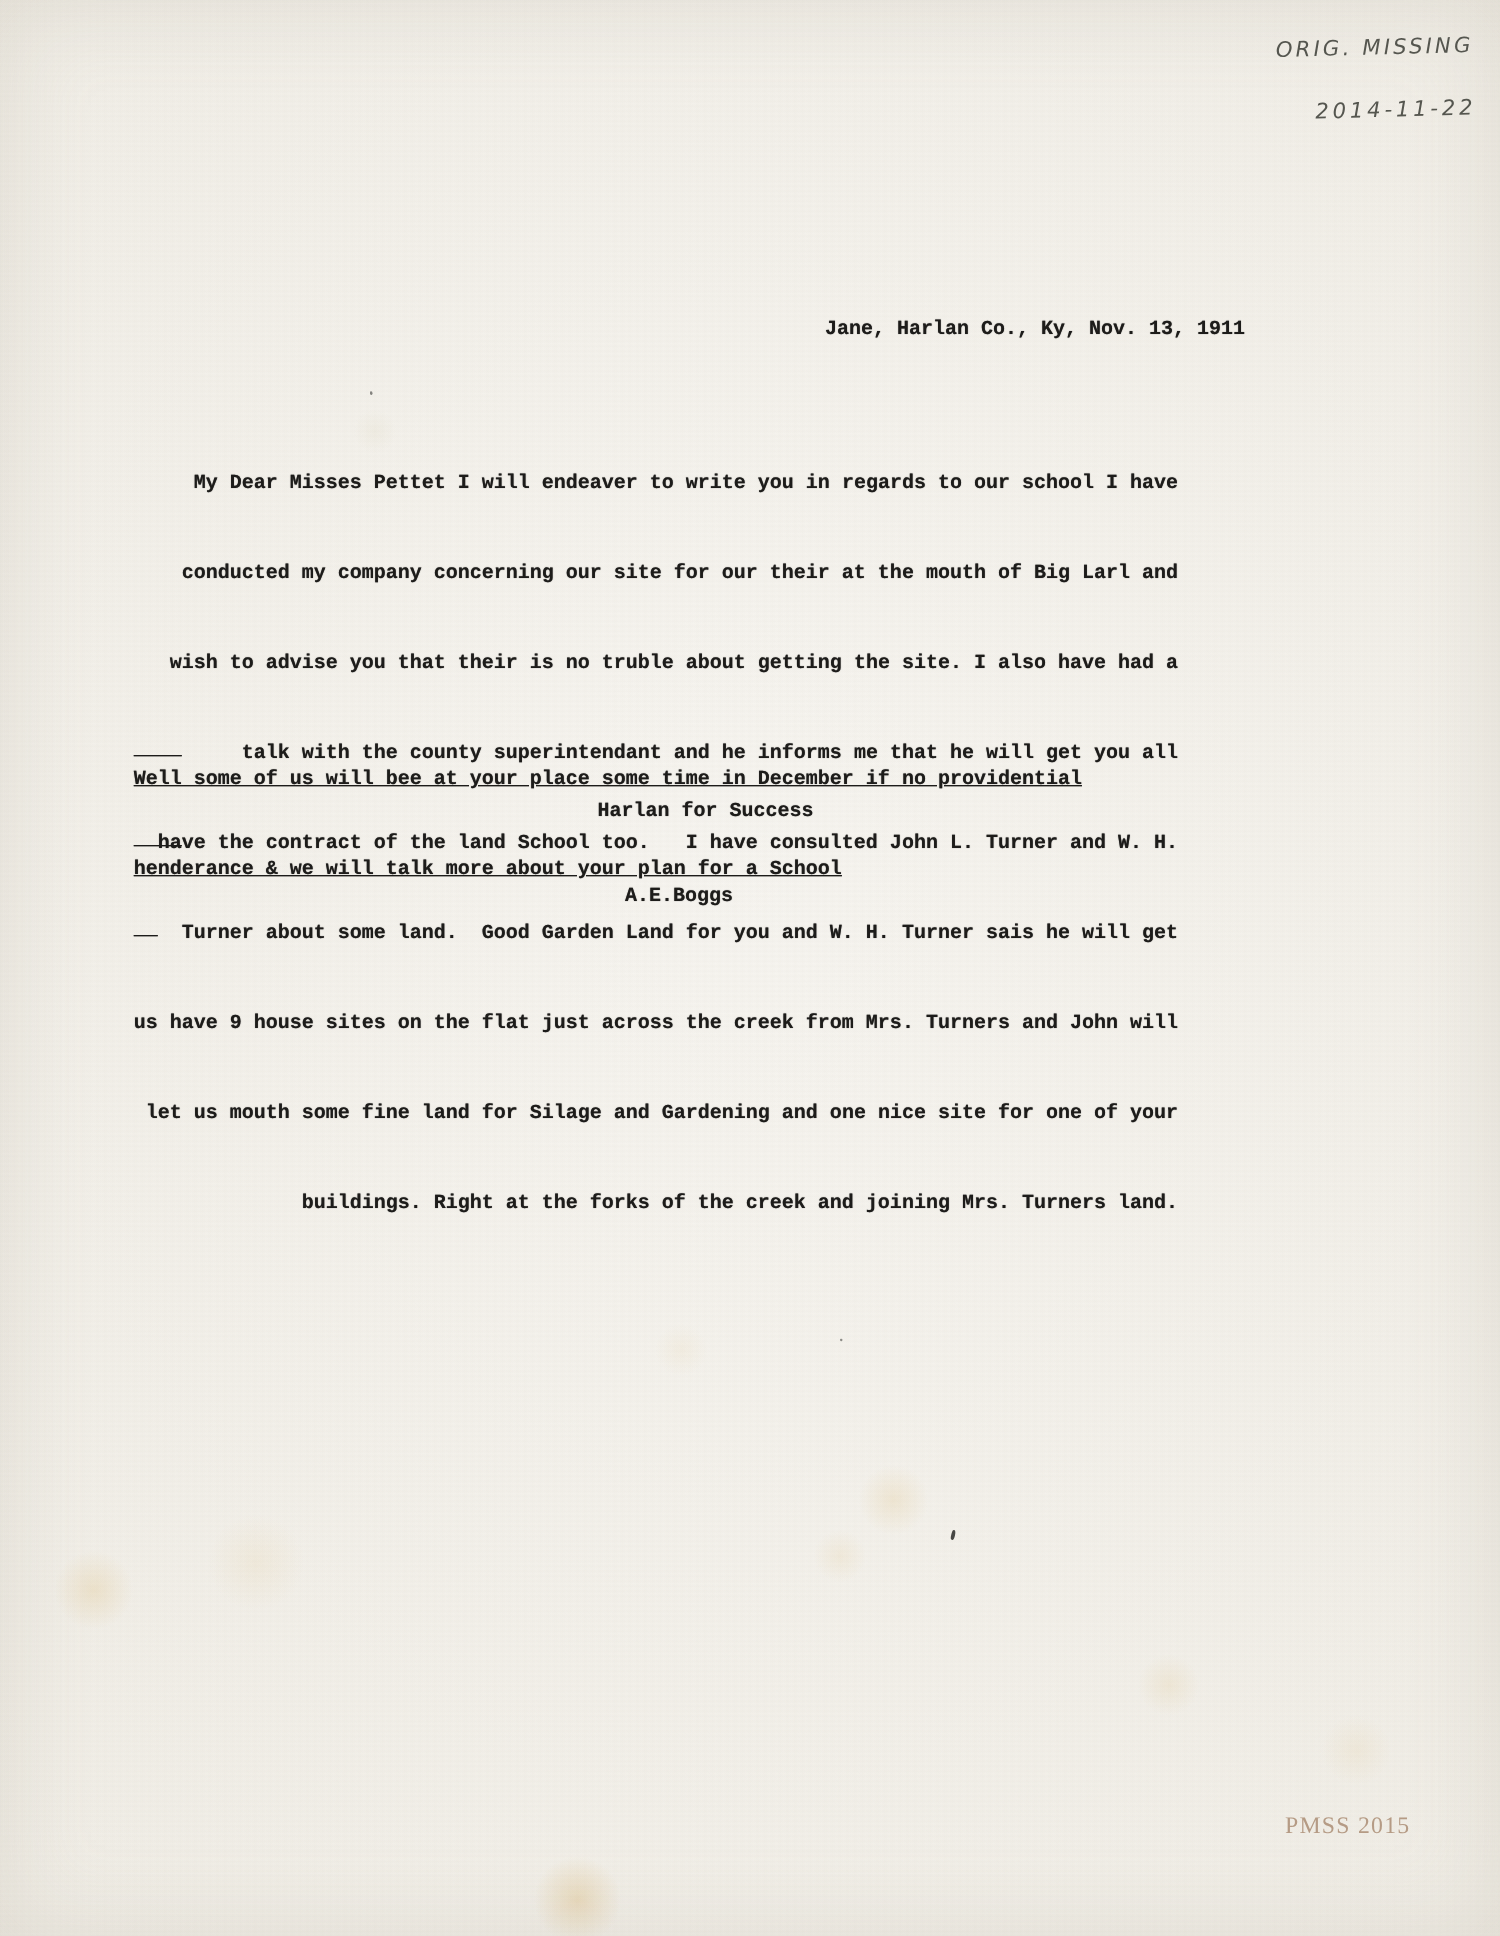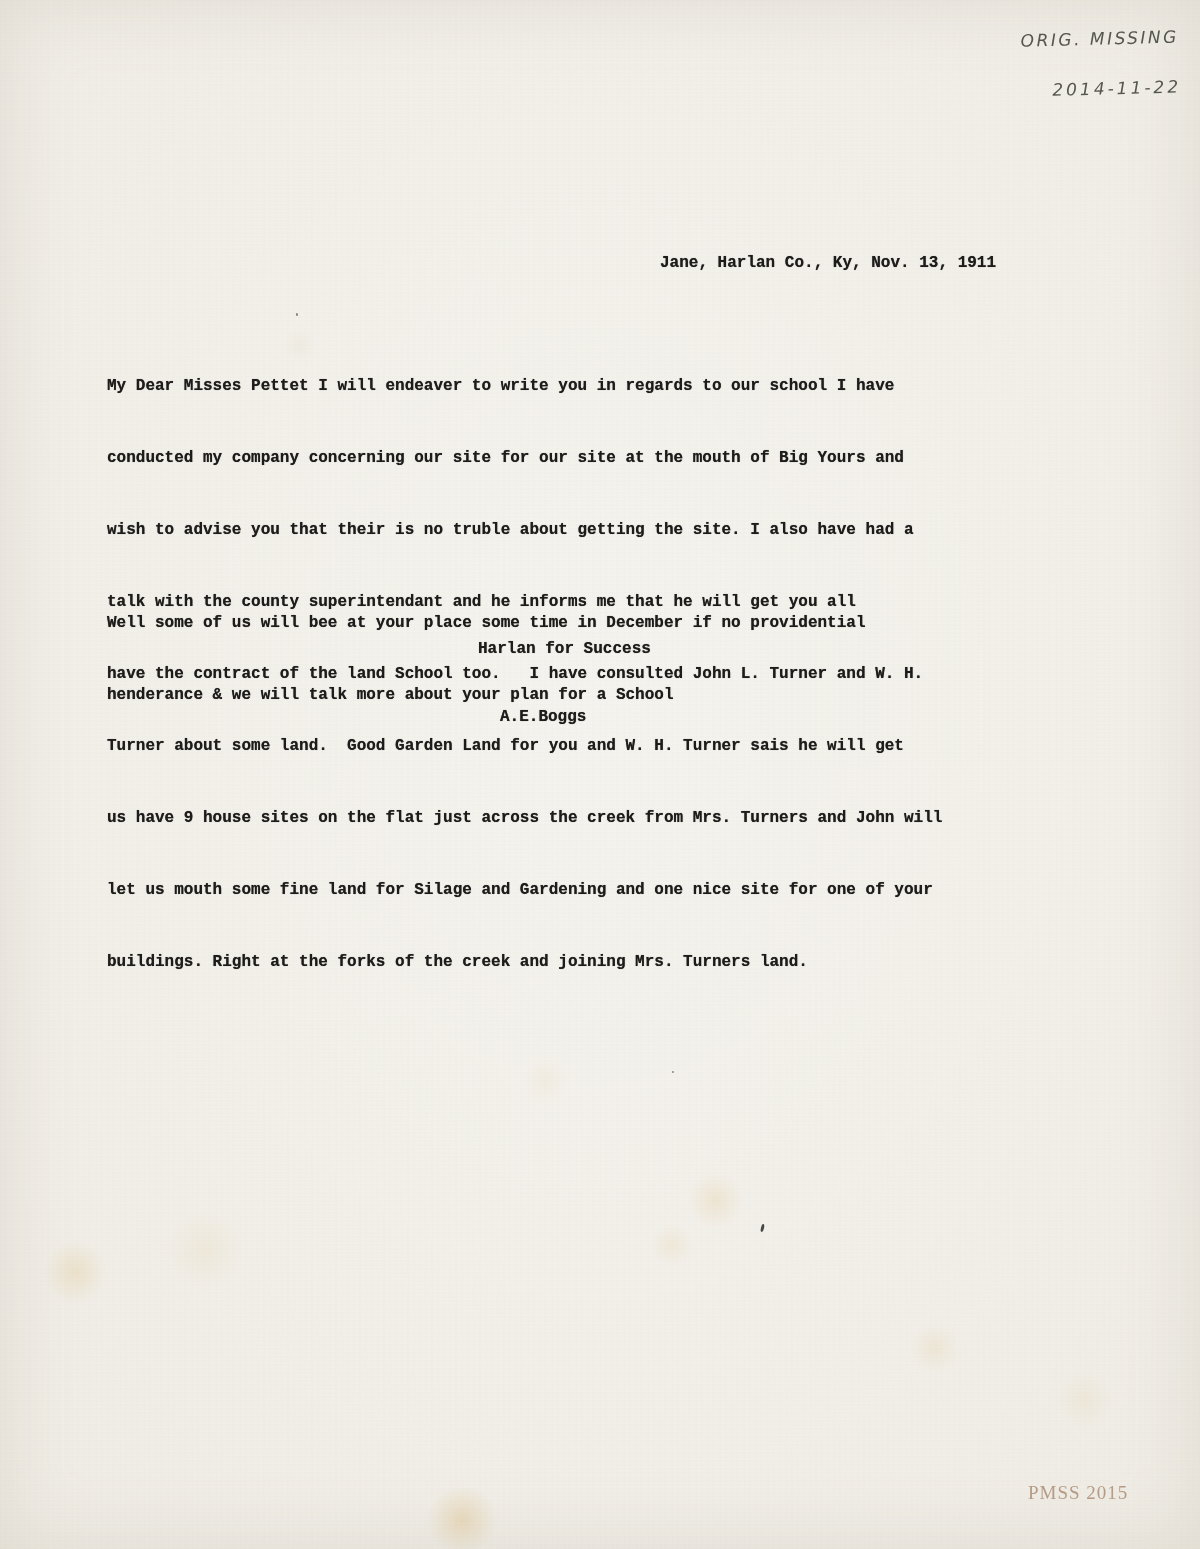--- a/index.html
+++ b/index.html
@@ -37,22 +37,22 @@
     position: absolute;
     font-size: 16px;
     line-height: 24px;
     font-weight: bold;
     color: #1d1c1a;
     white-space: pre;
     letter-spacing: 0px;
     text-shadow: 0 0 0.7px rgba(20,20,20,0.75);
   }
   .dateline { top: 251px; left: 660px; }
-  .para1    { top: 326px; left: 107px; }
-  .para2    { top: 563px; left: 107px; }
+  .para1    { top: 326px; left: 107px; text-align: right; }
+  .para2    { top: 563px; left: 107px; text-decoration: underline; }
   .closing  { top: 637px; left: 478px; }
   .signature{ top: 685px; left: 500px; margin-top: 20px; }
   .handnote {
     position: absolute;
     top: 2px;
     left: 990px;
     color: #55564f;
     font-family: "DejaVu Sans", sans-serif;
     font-style: italic;
     font-size: 17px;
@@ -67,21 +67,20 @@
     letter-spacing: 3px;
   }
   .watermark {
     position: absolute;
     top: 1450px;
     left: 1028px;
     font-family: "Liberation Serif", "DejaVu Serif", serif;
     font-size: 19px;
     letter-spacing: 1px;
     color: #b59b85;
-    margin-top: 32px;
   }
   .speck {
     position: absolute;
     background: #2a2a28;
     border-radius: 40% 60% 50% 50%;
   }
   .speck-1 { top: 1224px; left: 761px; width: 3px; height: 8px; transform: rotate(14deg); opacity: 0.85; }
   .speck-2 { top: 1071px; left: 672px; width: 2px; height: 2px; opacity: 0.5; }
   .speck-3 { top: 313px;  left: 296px; width: 2px; height: 3px; opacity: 0.55; }
 </style>
@@ -92,21 +91,21 @@
 
   <div class="handnote">
     <span>ORIG. MISSING</span>
     <span class="note-line2">2014-11-22</span>
   </div>
 
   <div class="type dateline">Jane, Harlan Co., Ky, Nov. 13, 1911</div>
 
   <div class="type para1">
     <div>My Dear Misses Pettet I will endeaver to write you in regards to our school I have</div>
-    <div>conducted my company concerning our site for our site at the mouth of Big Yours and</div>
+    <div>conducted my company concerning our site for our their at the mouth of Big Larl and</div>
     <div>wish to advise you that their is no truble about getting the site. I also have had a</div>
     <div>talk with the county superintendant and he informs me that he will get you all</div>
     <div>have the contract of the land School too.   I have consulted John L. Turner and W. H.</div>
     <div>Turner about some land.  Good Garden Land for you and W. H. Turner sais he will get</div>
     <div>us have 9 house sites on the flat just across the creek from Mrs. Turners and John will</div>
     <div>let us mouth some fine land for Silage and Gardening and one nice site for one of your</div>
     <div>buildings. Right at the forks of the creek and joining Mrs. Turners land.</div>
   </div>
 
   <div class="type para2">

